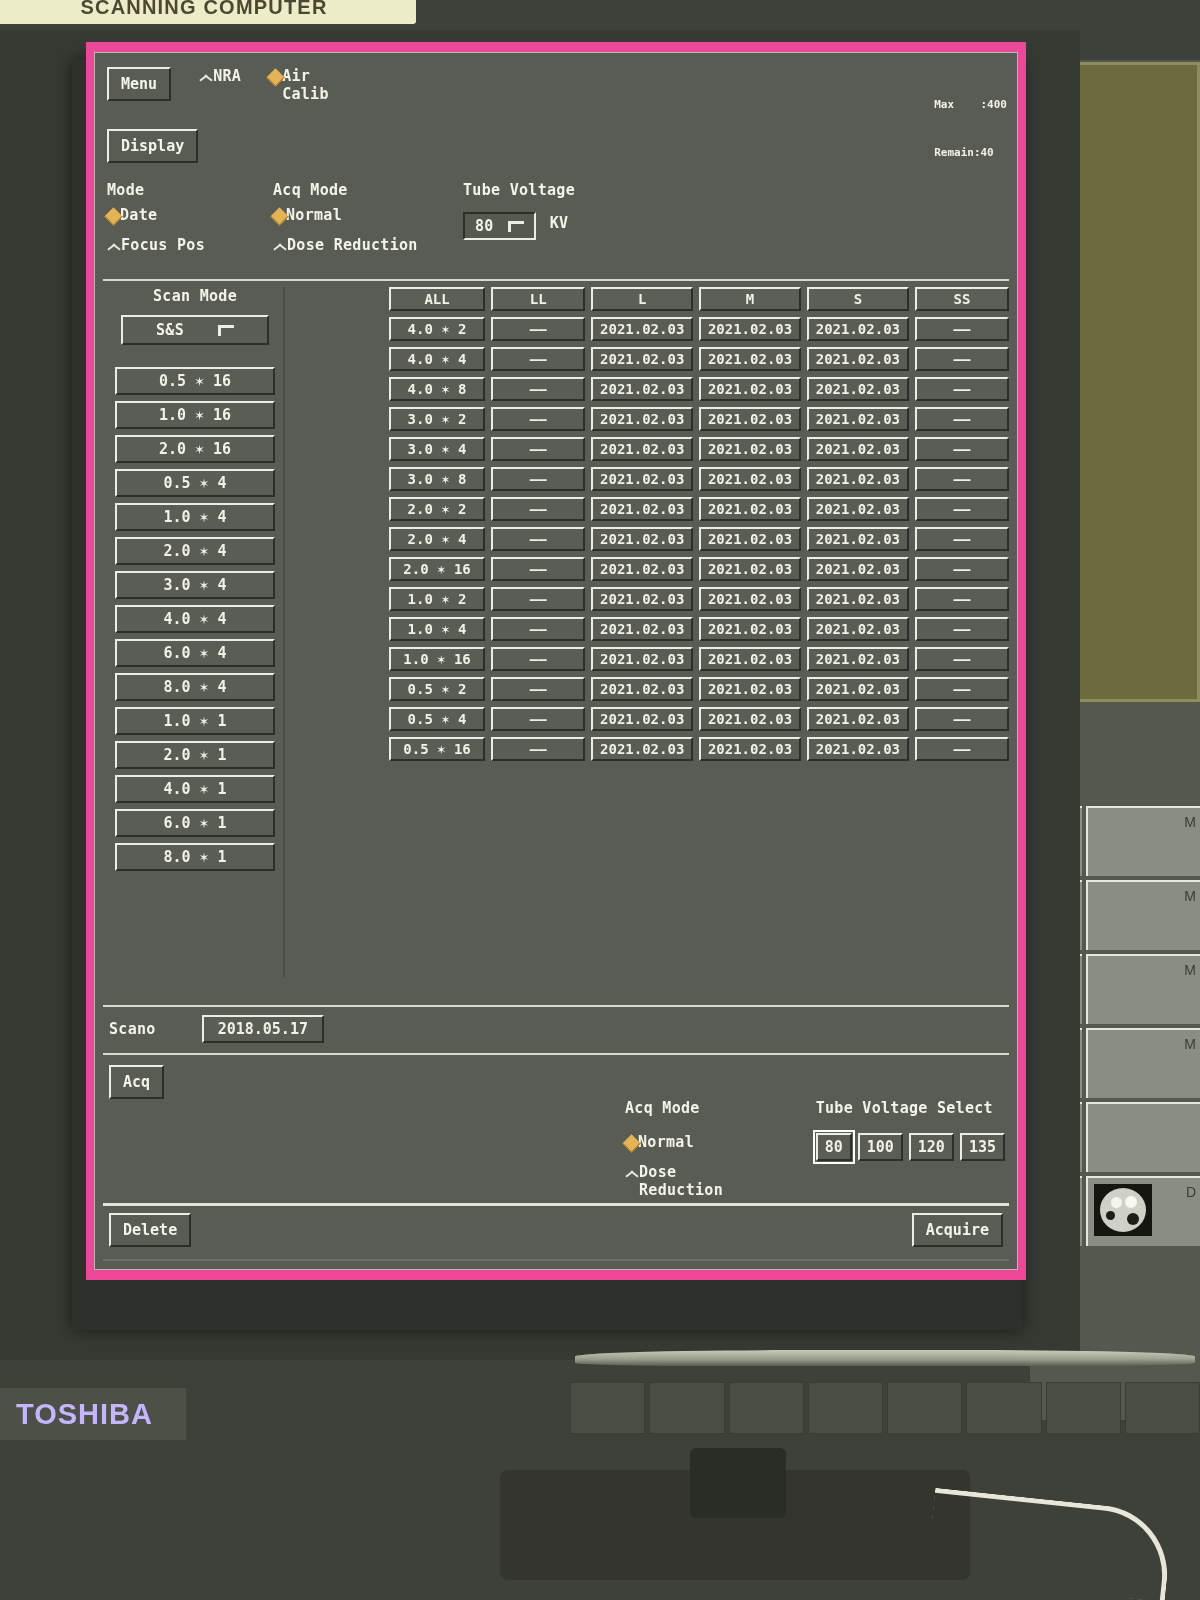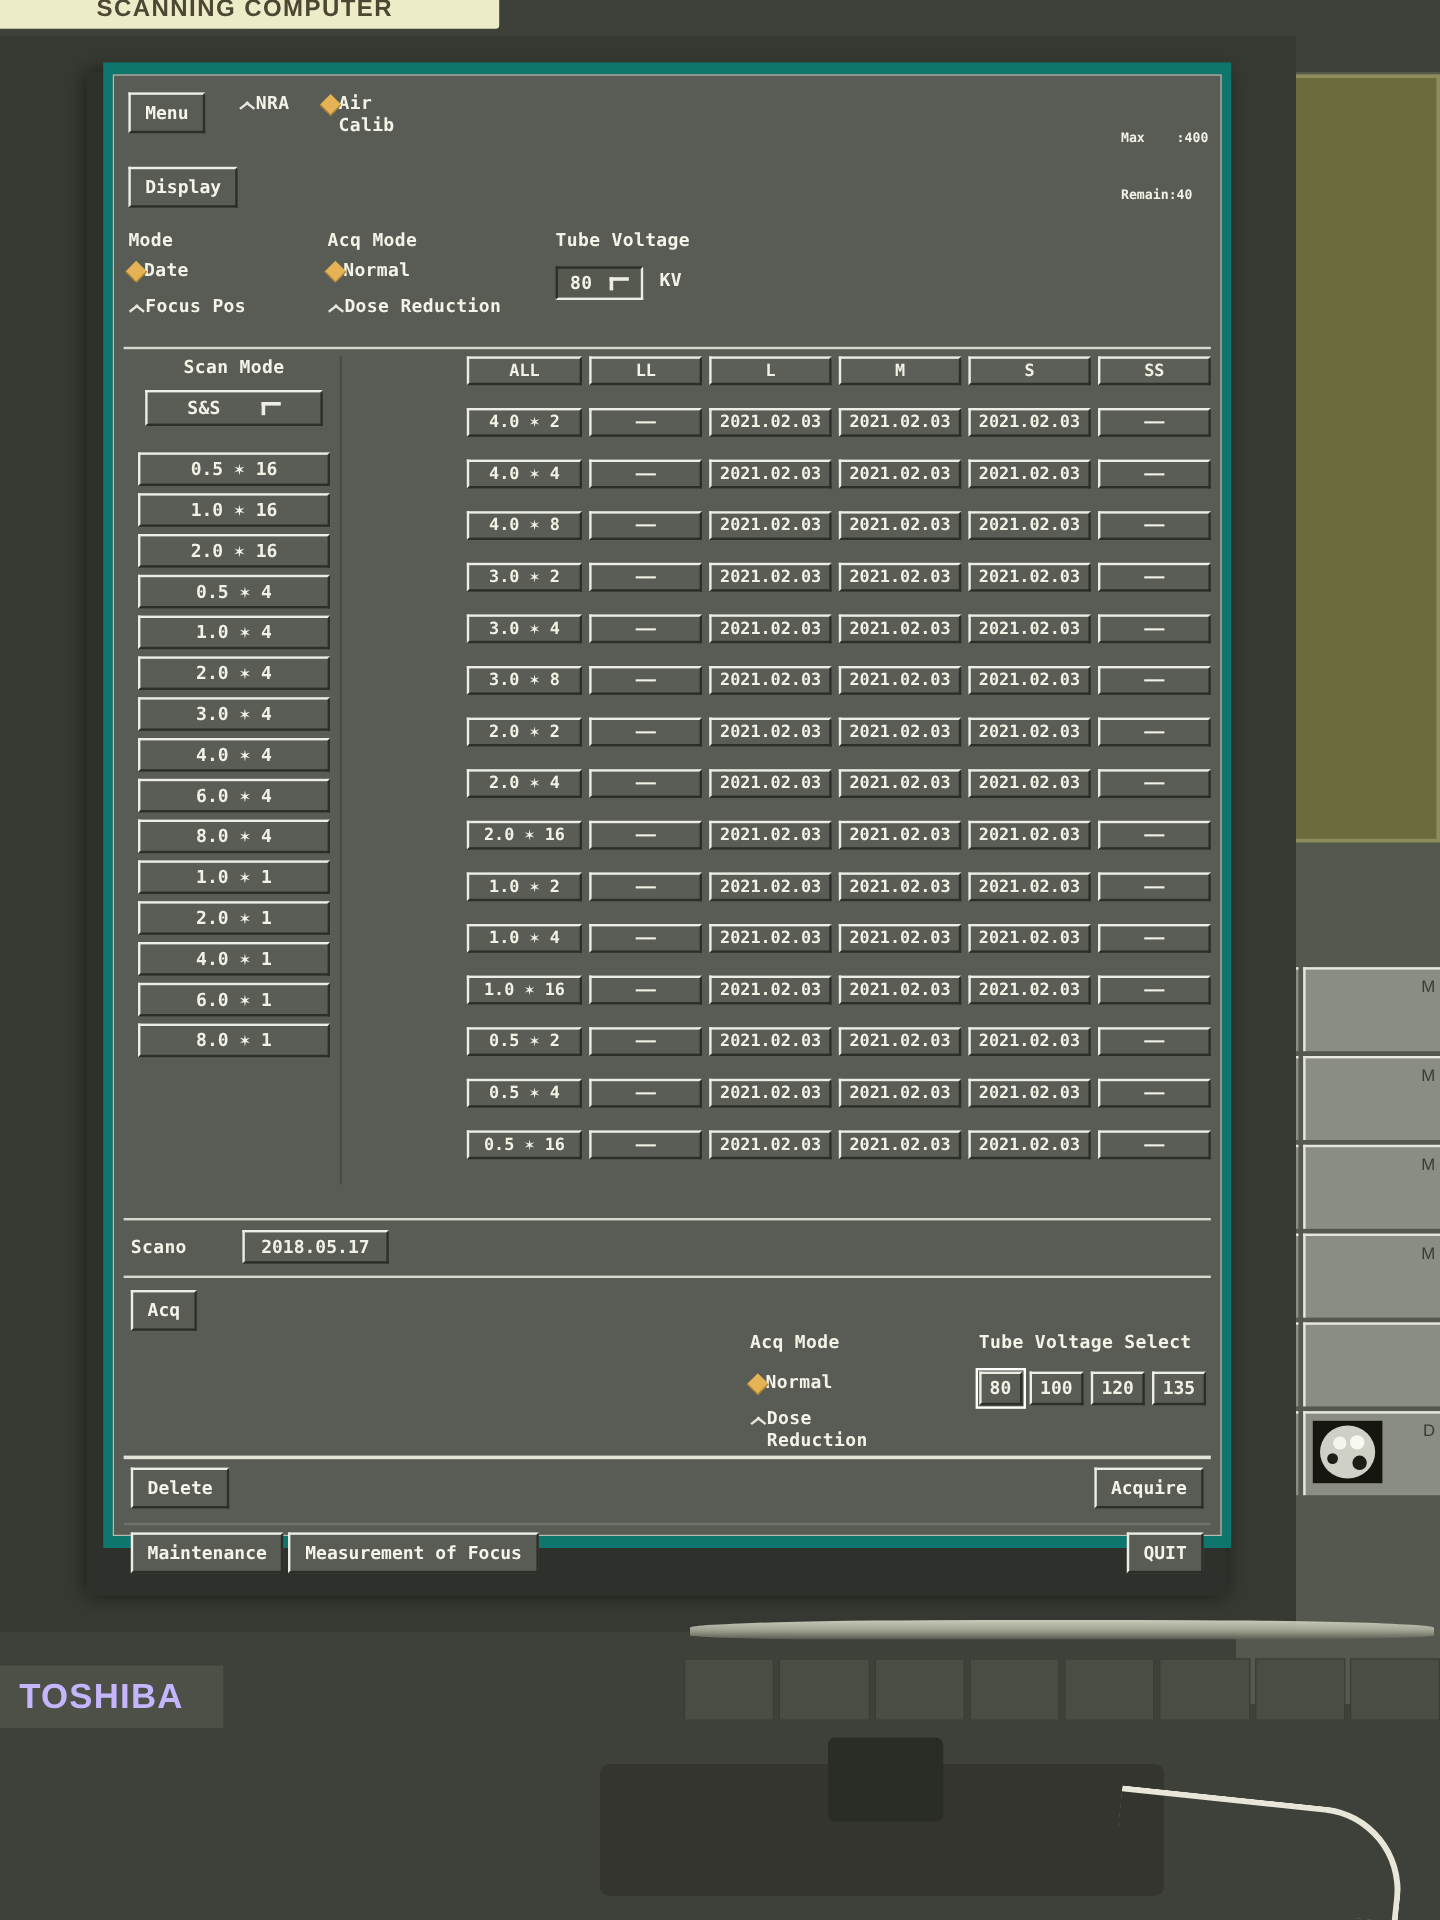--- a/index.html
+++ b/index.html
@@ -154,23 +154,23 @@
   #grit {
     position: absolute; left: 575px; top: 1350px;
     width: 620px; height: 16px;
     background: linear-gradient(180deg,#d8dac9 0%, #a8ab98 55%, #5c5f53 100%);
     opacity: .9;
     border-radius: 40% 40% 20% 20%;
   }
 
   
   #screen {
-    position: absolute; left: 86px; top: 52px;
+    position: absolute; left: 86px; top: 42px;
     width: 940px; height: 1238px;
-    background: #0f766e;
+    background: #ec4899;
     color: #f2f1e6;
     font-size: 15px;
   }
   #app {
     position: absolute; left: 8px; top: 10px;
     width: 924px; height: 1218px;
     border: 1px solid #babcb0;
     background: #595c54;
   }
 
@@ -272,21 +272,21 @@
     text-align: center; font-weight: bold; padding: 3px 0;
     border-top: 2px solid #eceee5;
     border-left: 2px solid #eceee5;
     border-right: 2px solid #2c2f29;
     border-bottom: 2px solid #2c2f29;
     background: #5a5d55; cursor: pointer; font-size: 15px;
   }
 
   
   #table { position: absolute; left: 286px; top: 0; width: 620px; }
-  .trow { display: flex; gap: 6px; margin-bottom: 19px; }
+  .trow { display: flex; gap: 6px; margin-bottom: 6px; }
   .cell {
     text-align: center; font-weight: bold; font-size: 14px;
     padding: 2px 0;
     border-top: 2px solid #eceee5;
     border-left: 2px solid #eceee5;
     border-right: 2px solid #2c2f29;
     border-bottom: 2px solid #2c2f29;
     background: #5a5d55;
     white-space: nowrap; cursor: pointer;
   }
@@ -706,27 +706,20 @@
             </div>
         </div>
       </div>
 
       <div id="sep4"></div>
       <div id="row-delete">
         <button class="btn">Delete</button>
         <button class="btn">Acquire</button>
       </div>
       <div id="sep5"></div>
-      <div id="row-maint">
-        <span class="left">
-          <button class="btn">Maintenance</button>
-          <button class="btn">Measurement of Focus</button>
-        </span>
-        <button class="btn">QUIT</button>
-      </div>
 
     </div>
   </div>
 
   <div id="label-plate">
     <span>SCANNING COMPUTER</span>
   </div>
 
   <div id="toshiba">
     <span>TOSHIBA</span>

